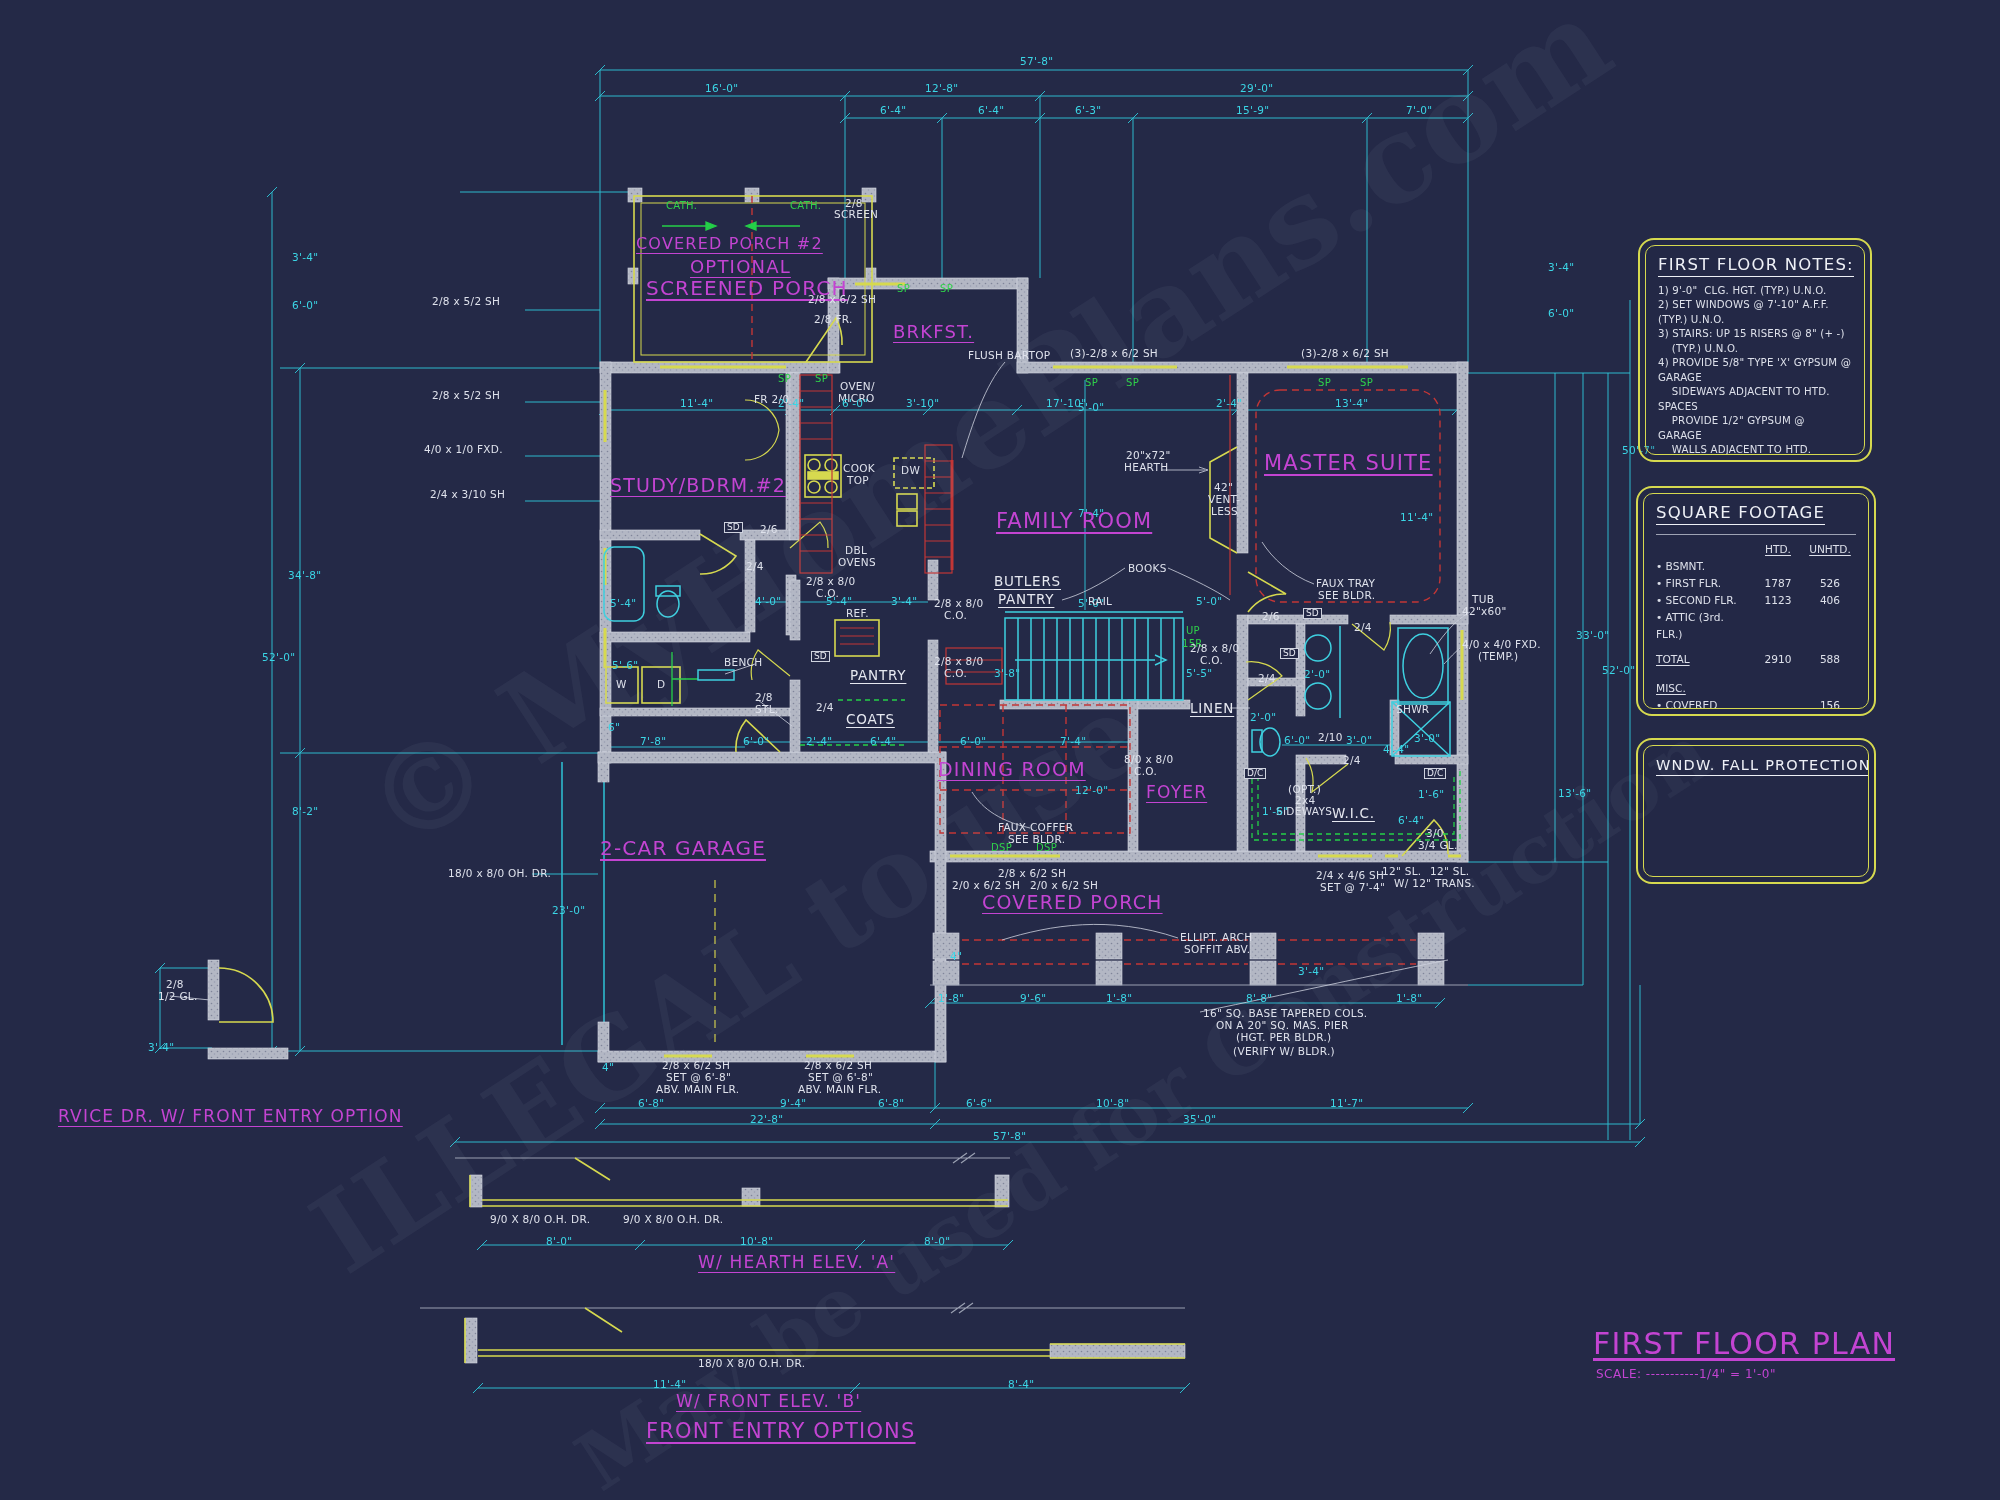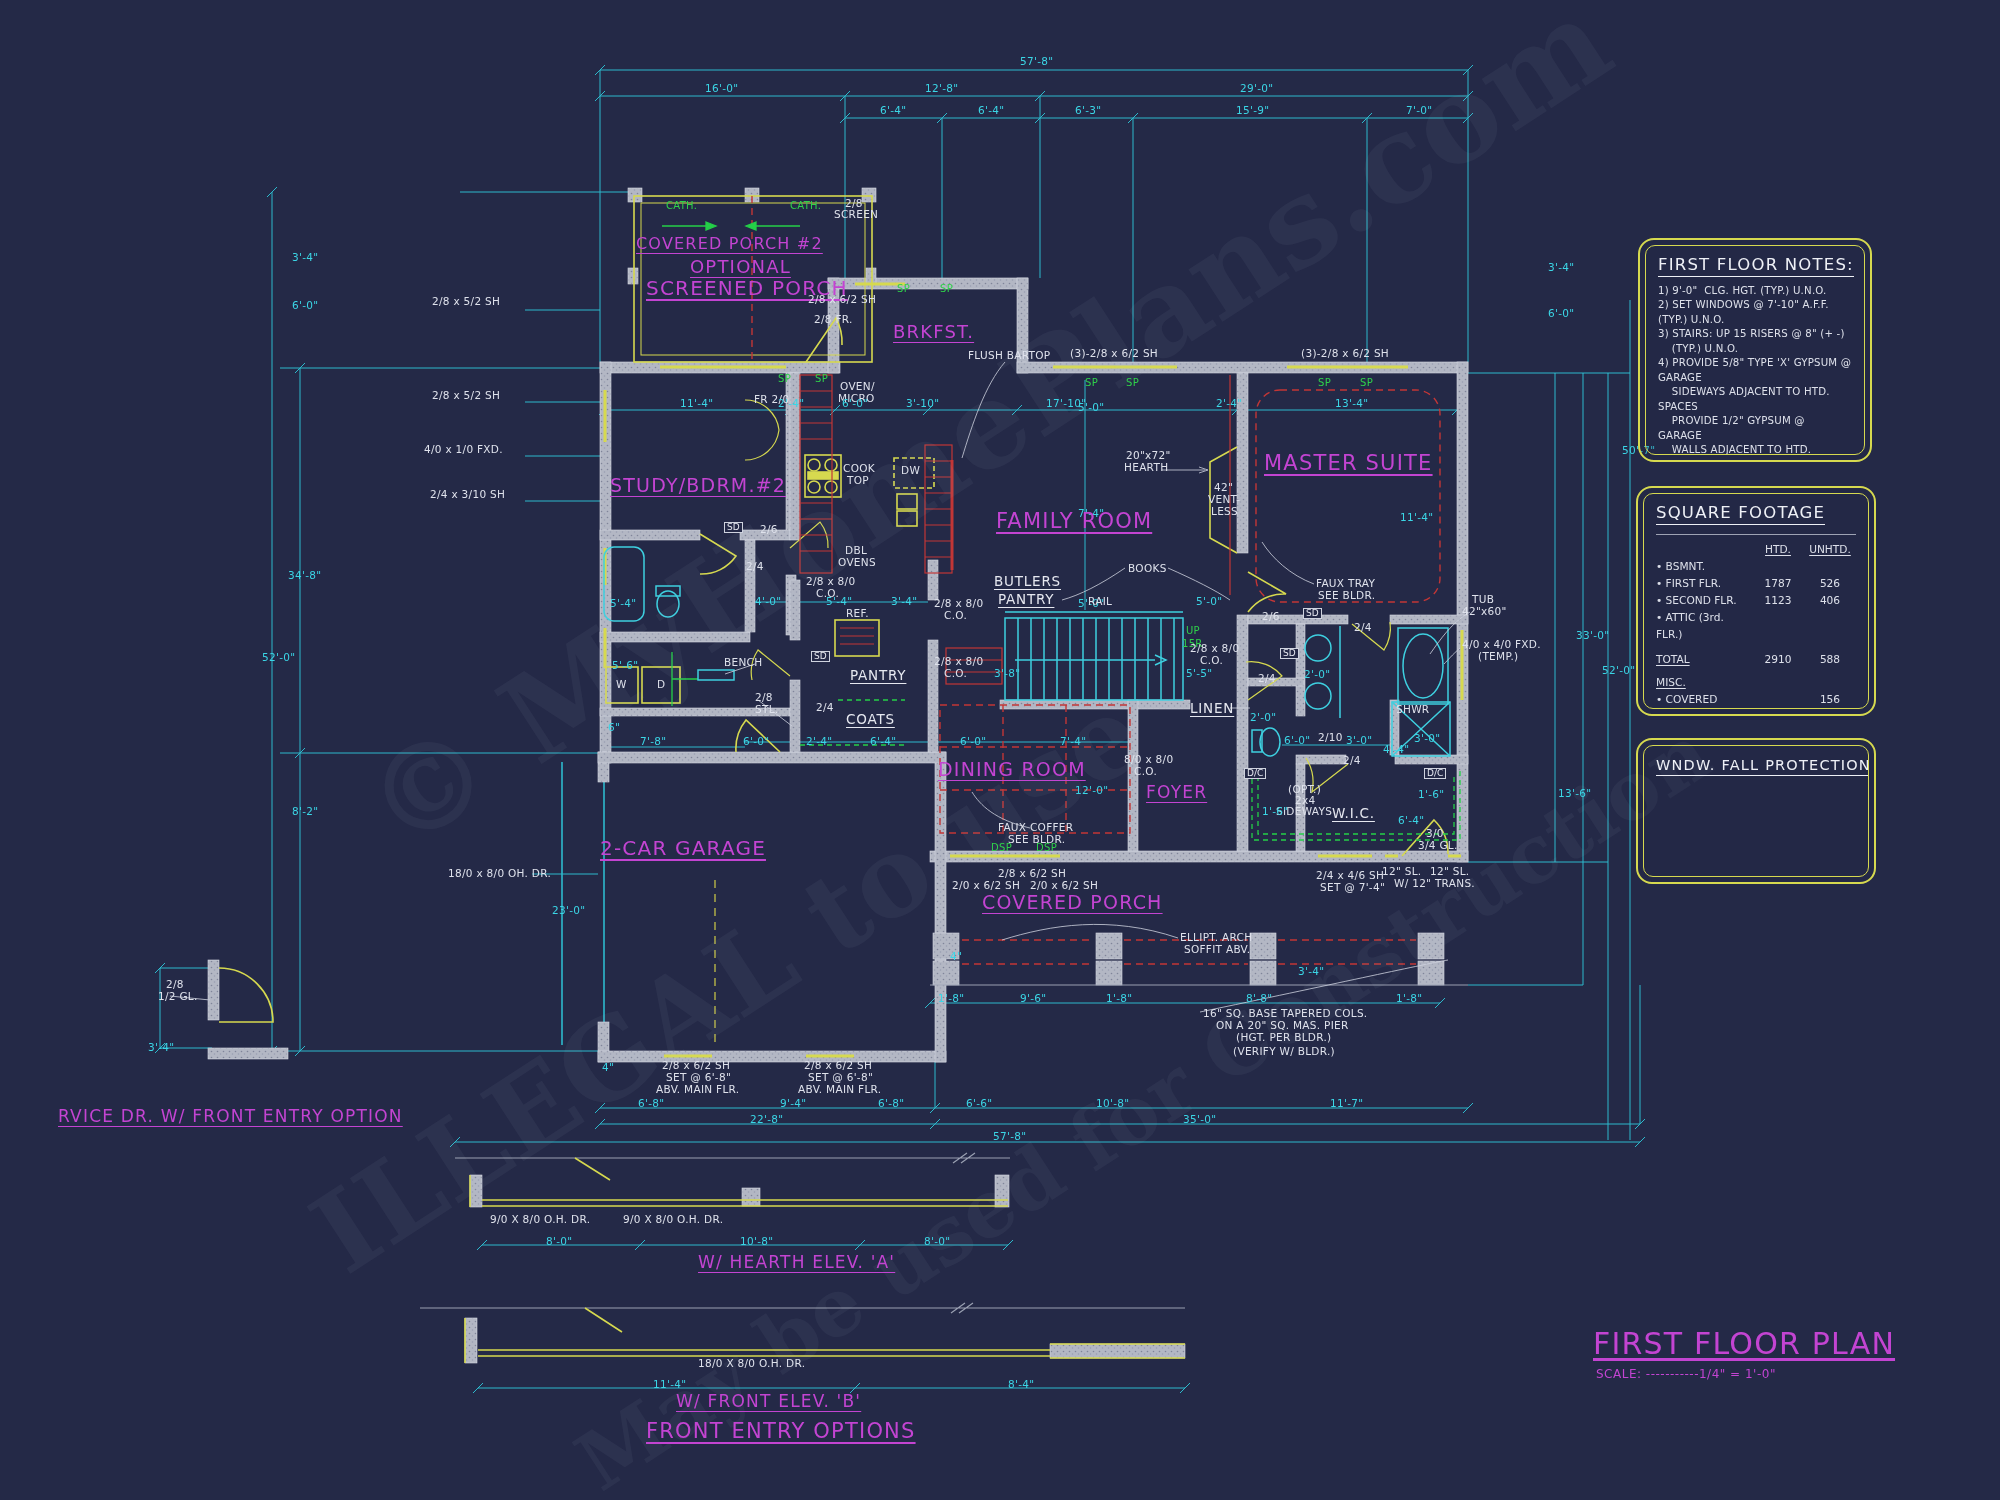--- a/index.html
+++ b/index.html
@@ -18,21 +18,21 @@
       white-space:nowrap;transform:rotate(-33deg);transform-origin:0 0;}
   .nbox{position:absolute;border:2px solid #d6d94f;border-radius:16px;padding:5px;box-sizing:border-box;background:rgba(36,41,71,.2);}
   .nboxin{border:1.5px solid #d6d94f;border-radius:10px;width:100%;height:100%;box-sizing:border-box;padding:9px 12px;overflow:hidden;}
   .nhead{color:#eef0f6;font-size:16.5px;letter-spacing:1.2px;display:inline-block;border-bottom:1.5px solid #eef0f6;
          padding-bottom:2px;margin-bottom:7px;white-space:nowrap;}
   .nline{color:#dde0ea;font-size:10.2px;line-height:1.42;letter-spacing:.2px;white-space:pre-wrap;}
   .sfrow{display:flex;color:#dde0ea;font-size:10.6px;line-height:1.6;}
   .sfl{flex:1;} .sfv{width:52px;text-align:center;}
   .sfhead .sfv{text-decoration:underline;text-underline-offset:2px;}
   .sftotal .sfl span{text-decoration:underline;text-underline-offset:2px;}
-  .sfmisc{text-decoration:underline;text-underline-offset:2px;margin-top:6px;}
+  .sfmisc{text-decoration:underline;text-underline-offset:2px;margin-top:12px;}
   .sep{border-bottom:1px solid #9ea3b4;margin:2px 0 6px 0;}
 </style>
 </head>
 <body>
 
 <div id="canvas">
 
   <svg width="2000" height="1500" viewBox="0 0 2000 1500">
     <defs>
       <pattern id="wallHatch" width="6" height="6" patternUnits="userSpaceOnUse">

